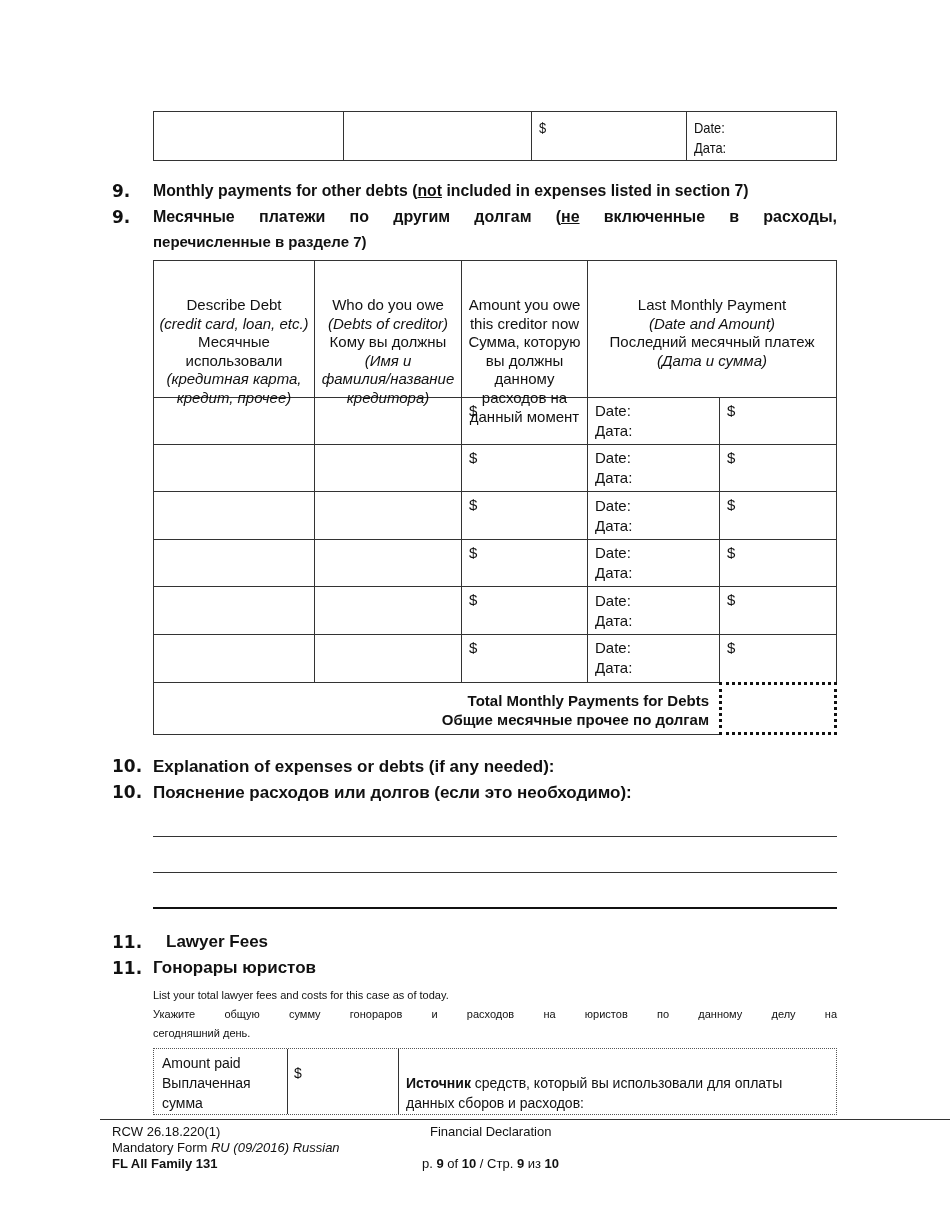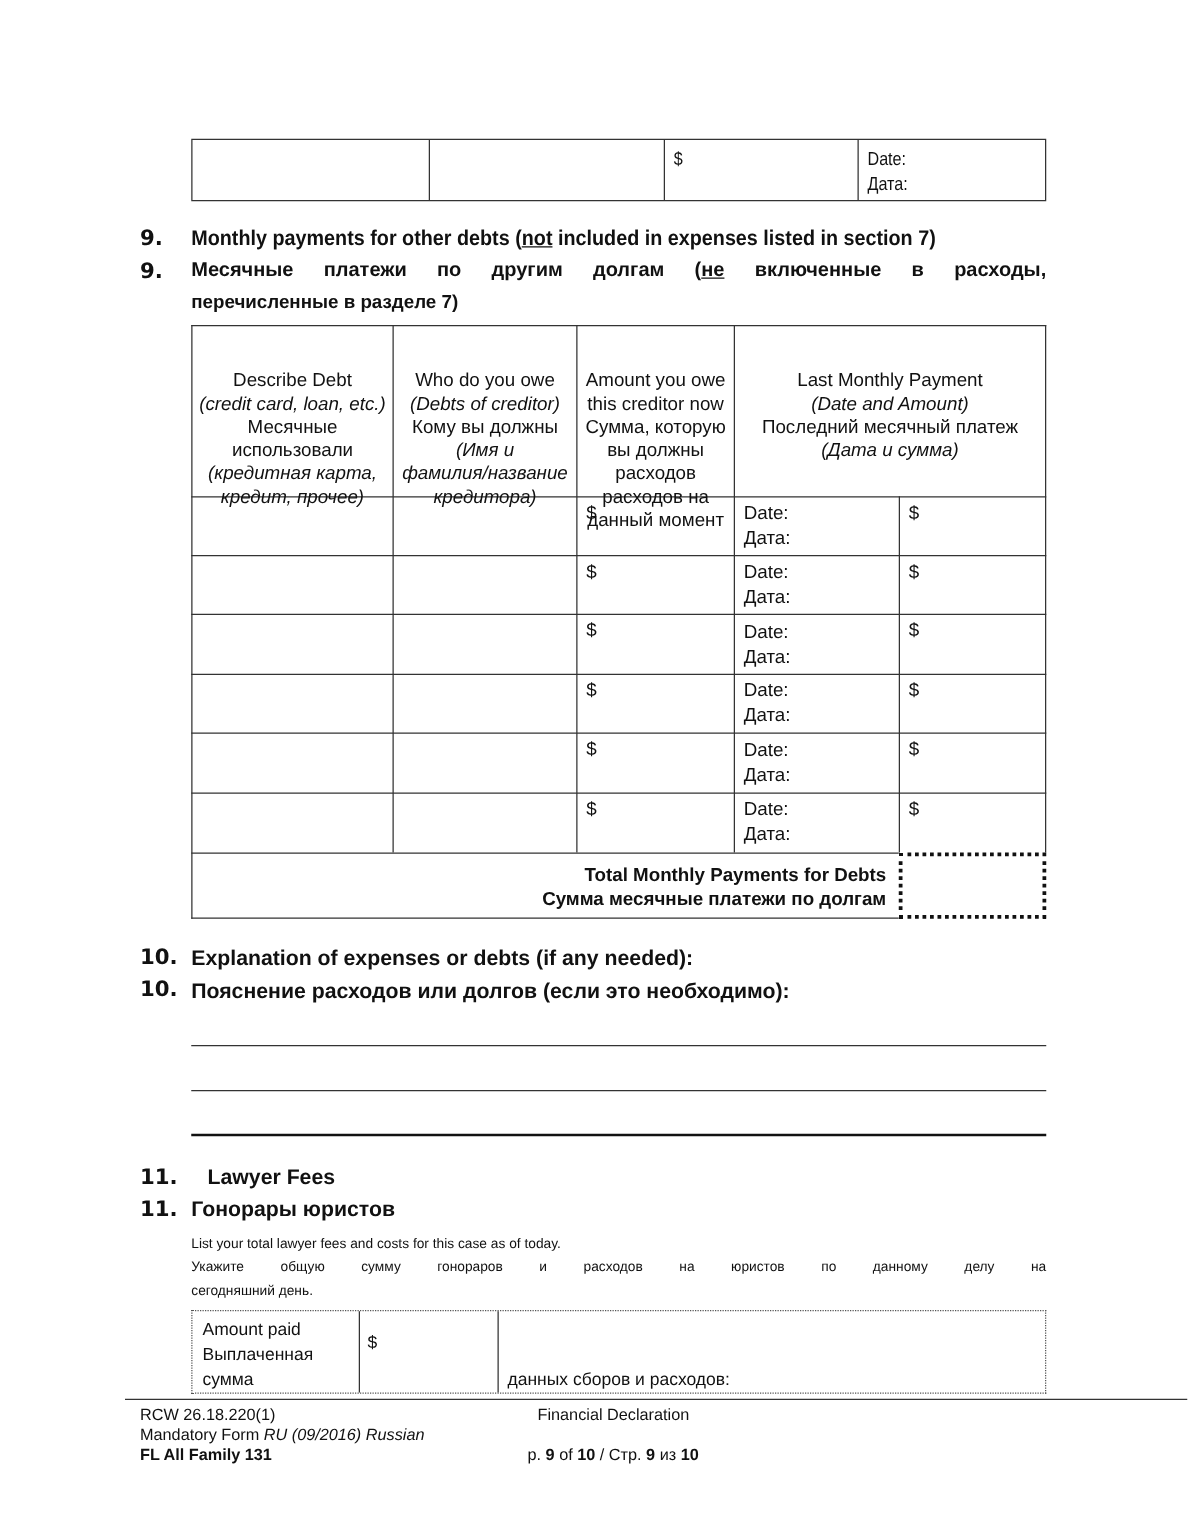--- a/index.html
+++ b/index.html
@@ -103,21 +103,21 @@
     <span>Кому вы должны</span>
     <span class="it">(Имя и</span>
     <span class="it">фамилия/название</span>
     <span class="it">кредитора)</span>
   </div>
   <div class="hdr cond" style="left:309px;width:125px">
     <span>Amount you owe</span>
     <span>this creditor now</span>
     <span>Сумма, которую</span>
     <span>вы должны</span>
-    <span>расходов</span>
+    <span>данному</span>
     <span>расходов на</span>
     <span>данный момент</span>
   </div>
   <div class="hdr cond" style="left:435px;width:248px">
     <span>Last Monthly Payment</span>
     <span class="it">(Date and Amount)</span>
     <span>Последний месячный платеж</span>
     <span class="it">(Дата и сумма)</span>
   </div>
 
@@ -157,21 +157,21 @@
   <div class="dollar cond" style="left:574px;top:331px">$</div>
 
   <div class="abs" style="left:1px;top:375px;width:160px;height:47px"></div>
   <div class="abs" style="left:162px;top:375px;width:146px;height:47px"></div>
   <div class="dollar cond" style="left:316px;top:379px">$</div>
   <div class="date-lbl cond" style="left:442px;top:378px">Date:</div>
   <div class="date-lbl cond" style="left:442px;top:398px">Дата:</div>
   <div class="dollar cond" style="left:574px;top:379px">$</div>
 
   <div class="total-lbl cond" style="top:431px">Total Monthly Payments for Debts</div>
-  <div class="total-lbl cond" style="top:450px">Сумма месячные платежи по долгам</div>
+  <div class="total-lbl cond" style="top:450px">Общие месячные прочее по долгам</div>
   <div class="total-box"></div>
 </div>
 
 <div class="sec-num" style="left:112px;top:756px">10.</div>
 <div class="sec-title" style="left:153px;top:757px">Explanation of expenses or debts (if any needed):</div>
 <div class="sec-num" style="left:112px;top:782px">10.</div>
 <div class="sec-title" style="left:153px;top:783px">Пояснение расходов или долгов (если это необходимо):</div>
 
 <div class="write-line" style="top:836px;height:1px"></div>
 <div class="write-line" style="top:872px;height:1px"></div>
@@ -186,20 +186,21 @@
 <div class="body-text justify" style="top:1005px">Укажите общую сумму гонораров и расходов на юристов по данному делу на</div>
 <div class="body-text" style="top:1024px">сегодняшний день.</div>
 
 <div class="fees">
   <div class="vl" style="left:133px"></div>
   <div class="vl" style="left:244px"></div>
   <div class="t cond" style="left:8px;top:4px">Amount paid</div>
   <div class="t cond" style="left:8px;top:24px">Выплаченная</div>
   <div class="t cond" style="left:8px;top:44px">сумма</div>
   <div class="t cond" style="left:140px;top:14px;width:100px;height:40px">$</div>
+  <div class="t cond" style="left:252px;top:24px"><b>Источник</b><span> средств, который вы использовали для оплаты</span></div>
   <div class="t cond" style="left:252px;top:44px">данных сборов и расходов:</div>
 </div>
 
 <div class="footer-rule"></div>
 <div class="foot" style="left:112px;top:1124px">RCW 26.18.220(1)</div>
 <div class="foot" style="left:112px;top:1140px"><span>Mandatory Form </span><i>RU (09/2016) Russian</i></div>
 <div class="foot" style="left:112px;top:1156px;font-weight:bold">FL All Family 131</div>
 <div class="foot" style="left:430px;top:1124px">Financial Declaration</div>
 <div class="foot" style="left:422px;top:1156px"><span>p. </span><b>9</b><span> of </span><b>10</b><span> / </span><span>Стр. </span><b>9</b><span> из </span><b>10</b></div>
 

